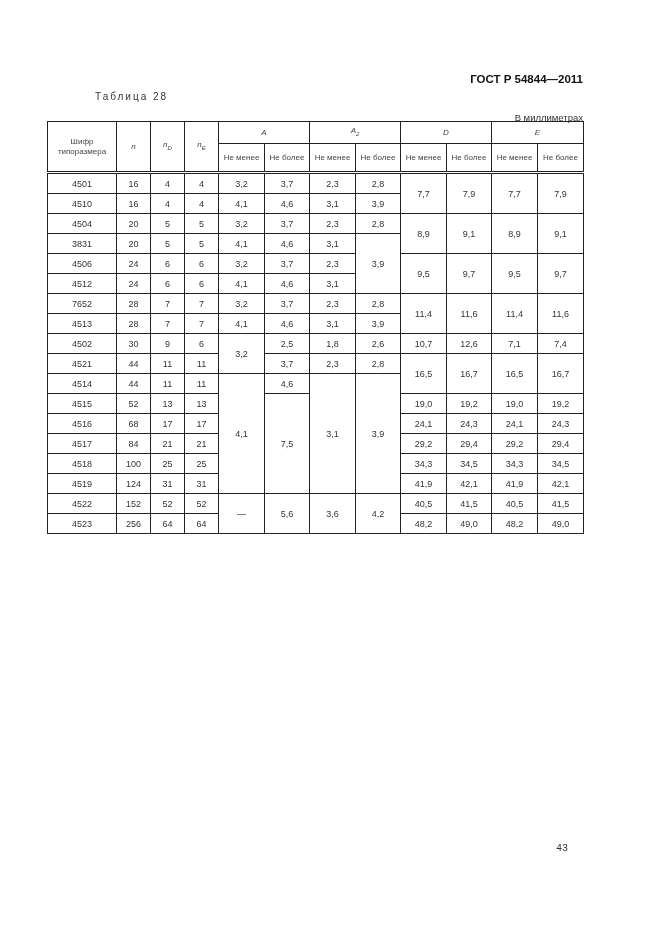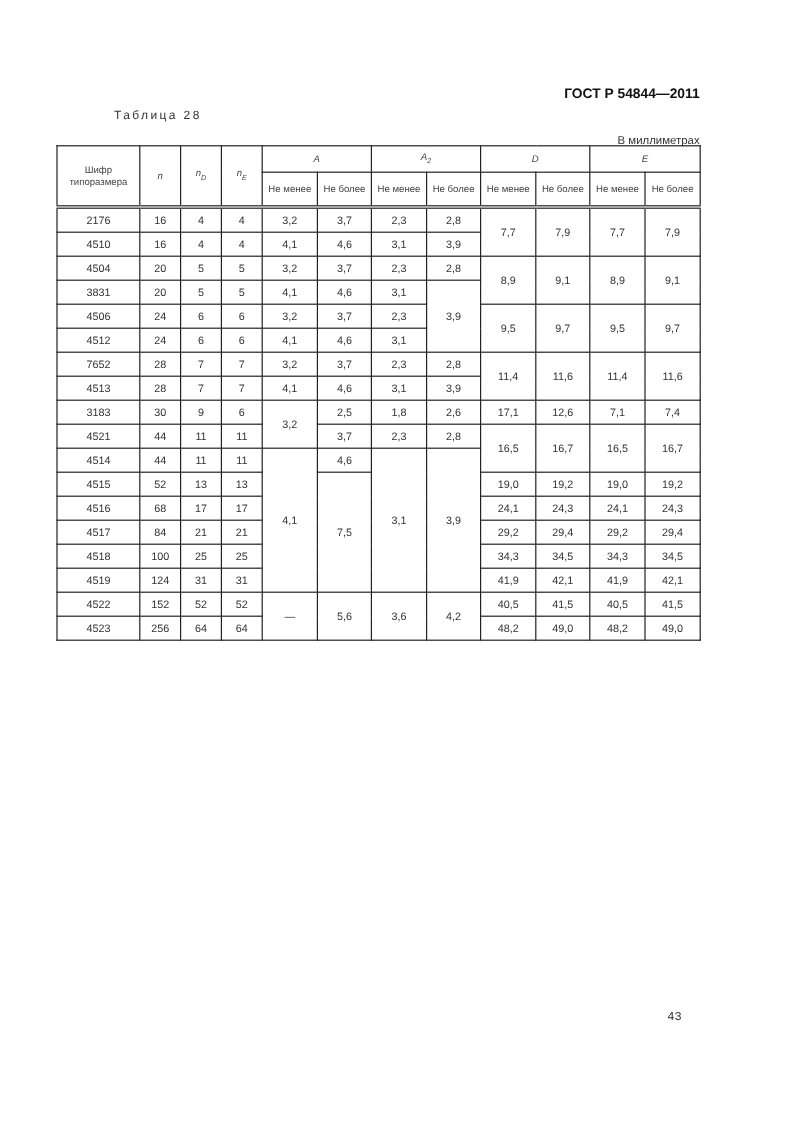--- a/index.html
+++ b/index.html
@@ -61,21 +61,21 @@
       <th>Не более</th>
       <th>Не менее</th>
       <th>Не более</th>
       <th>Не менее</th>
       <th>Не более</th>
     </tr>
   </thead>
   <tbody>
 
     <tr>
-      <td>2176</td>
+      <td>4501</td>
       <td>16</td>
       <td>4</td>
       <td>4</td>
       <td>3,2</td>
       <td>3,7</td>
       <td>2,3</td>
       <td>2,8</td>
       <td rowspan="2">7,7</td>
       <td rowspan="2">7,9</td>
       <td rowspan="2">7,7</td>
@@ -163,29 +163,29 @@
       <td>28</td>
       <td>7</td>
       <td>7</td>
       <td>4,1</td>
       <td>4,6</td>
       <td>3,1</td>
       <td>3,9</td>
     </tr>
 
     <tr>
-      <td>3183</td>
+      <td>4502</td>
       <td>30</td>
       <td>9</td>
       <td>6</td>
       <td rowspan="2">3,2</td>
       <td>2,5</td>
       <td>1,8</td>
       <td>2,6</td>
-      <td>17,1</td>
+      <td>10,7</td>
       <td>12,6</td>
       <td>7,1</td>
       <td>7,4</td>
     </tr>
 
     <tr>
       <td>4521</td>
       <td>44</td>
       <td>11</td>
       <td>11</td>

